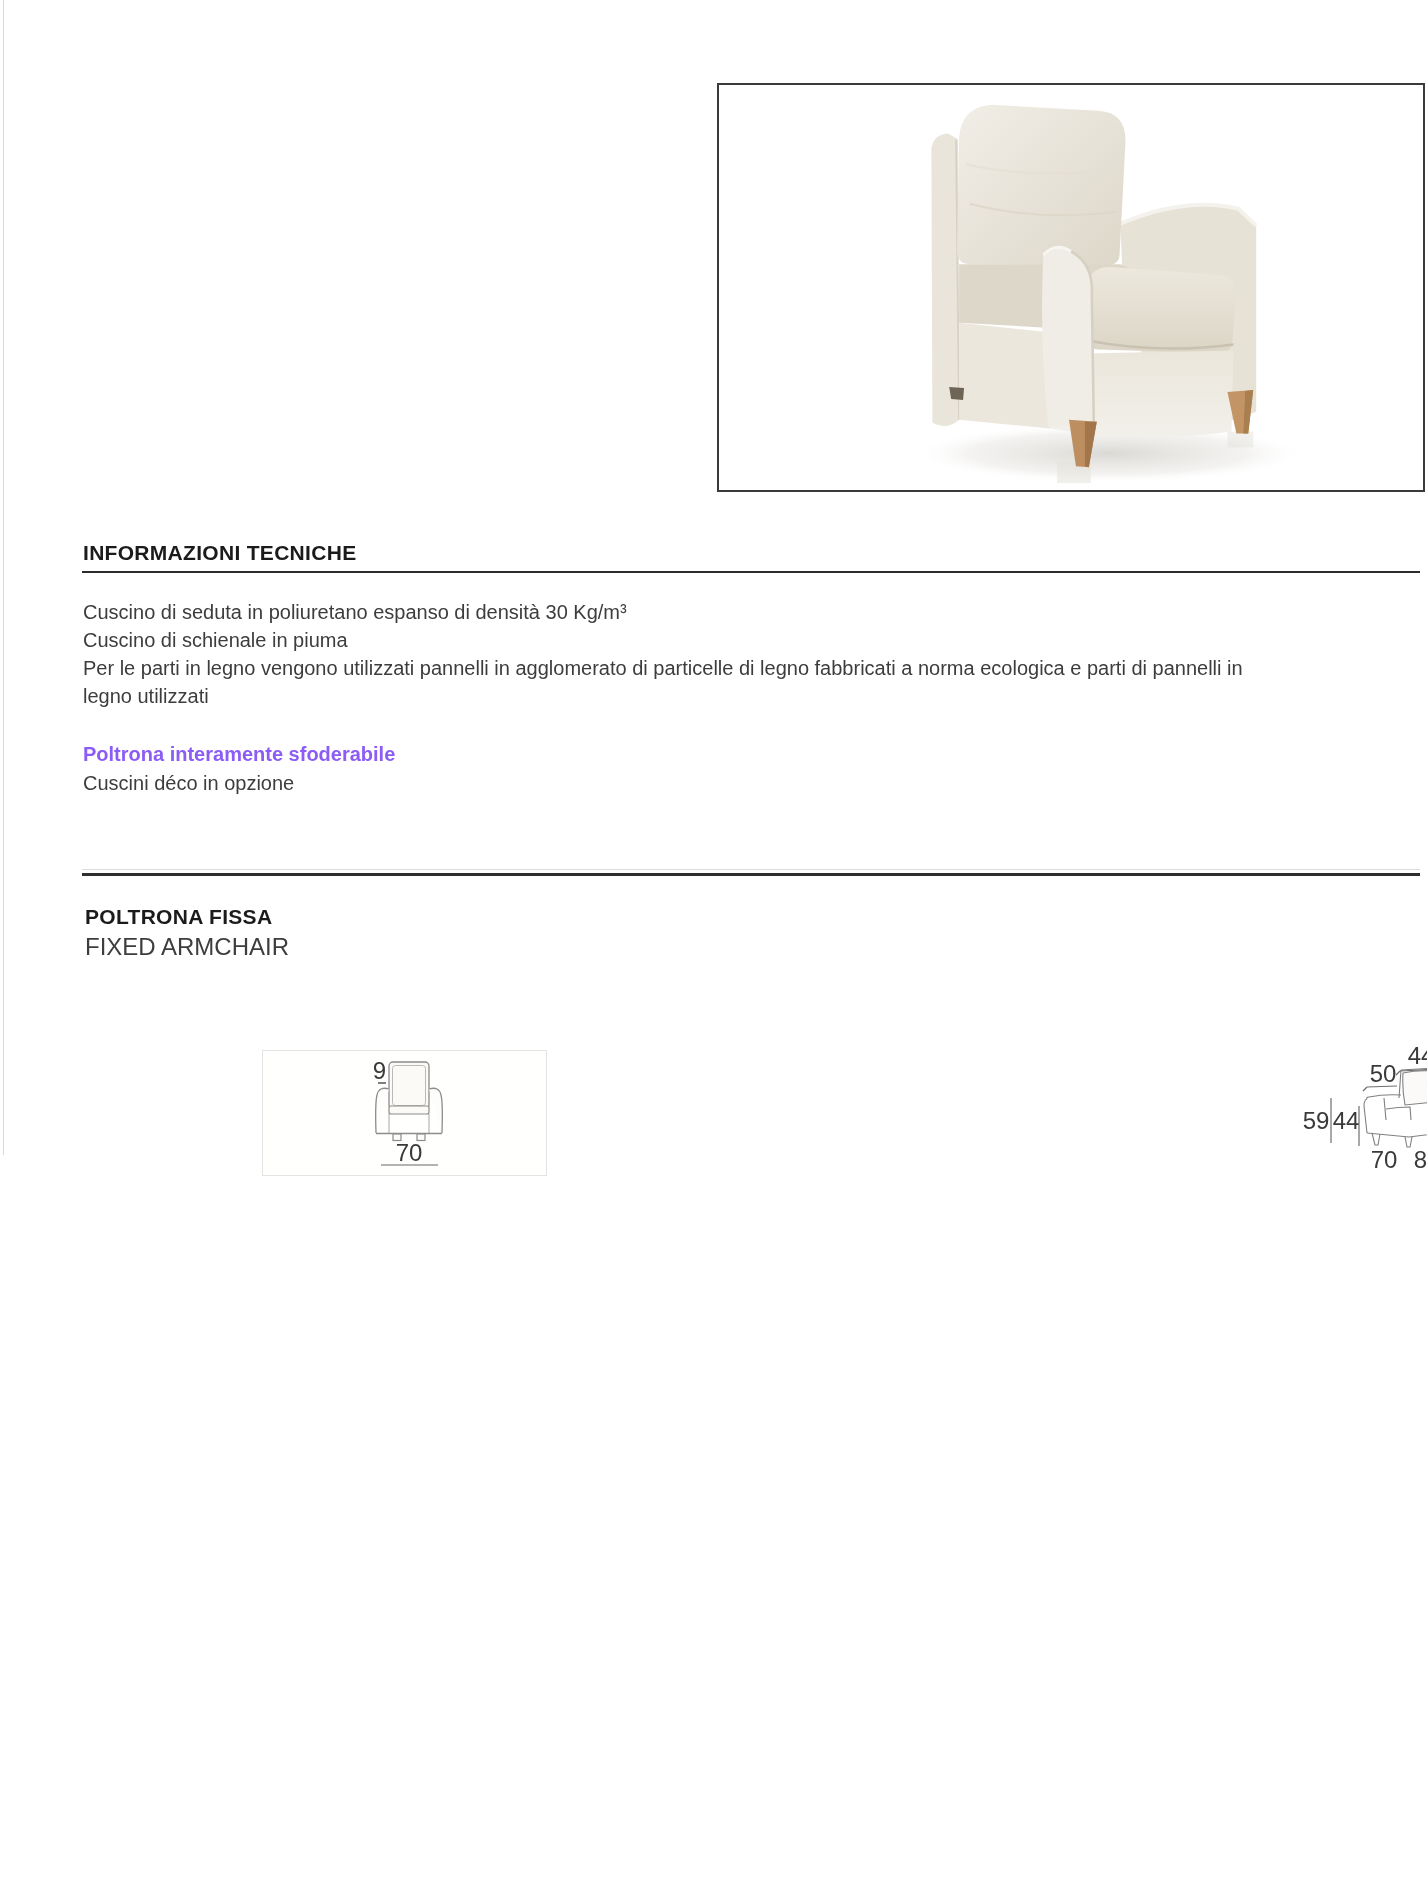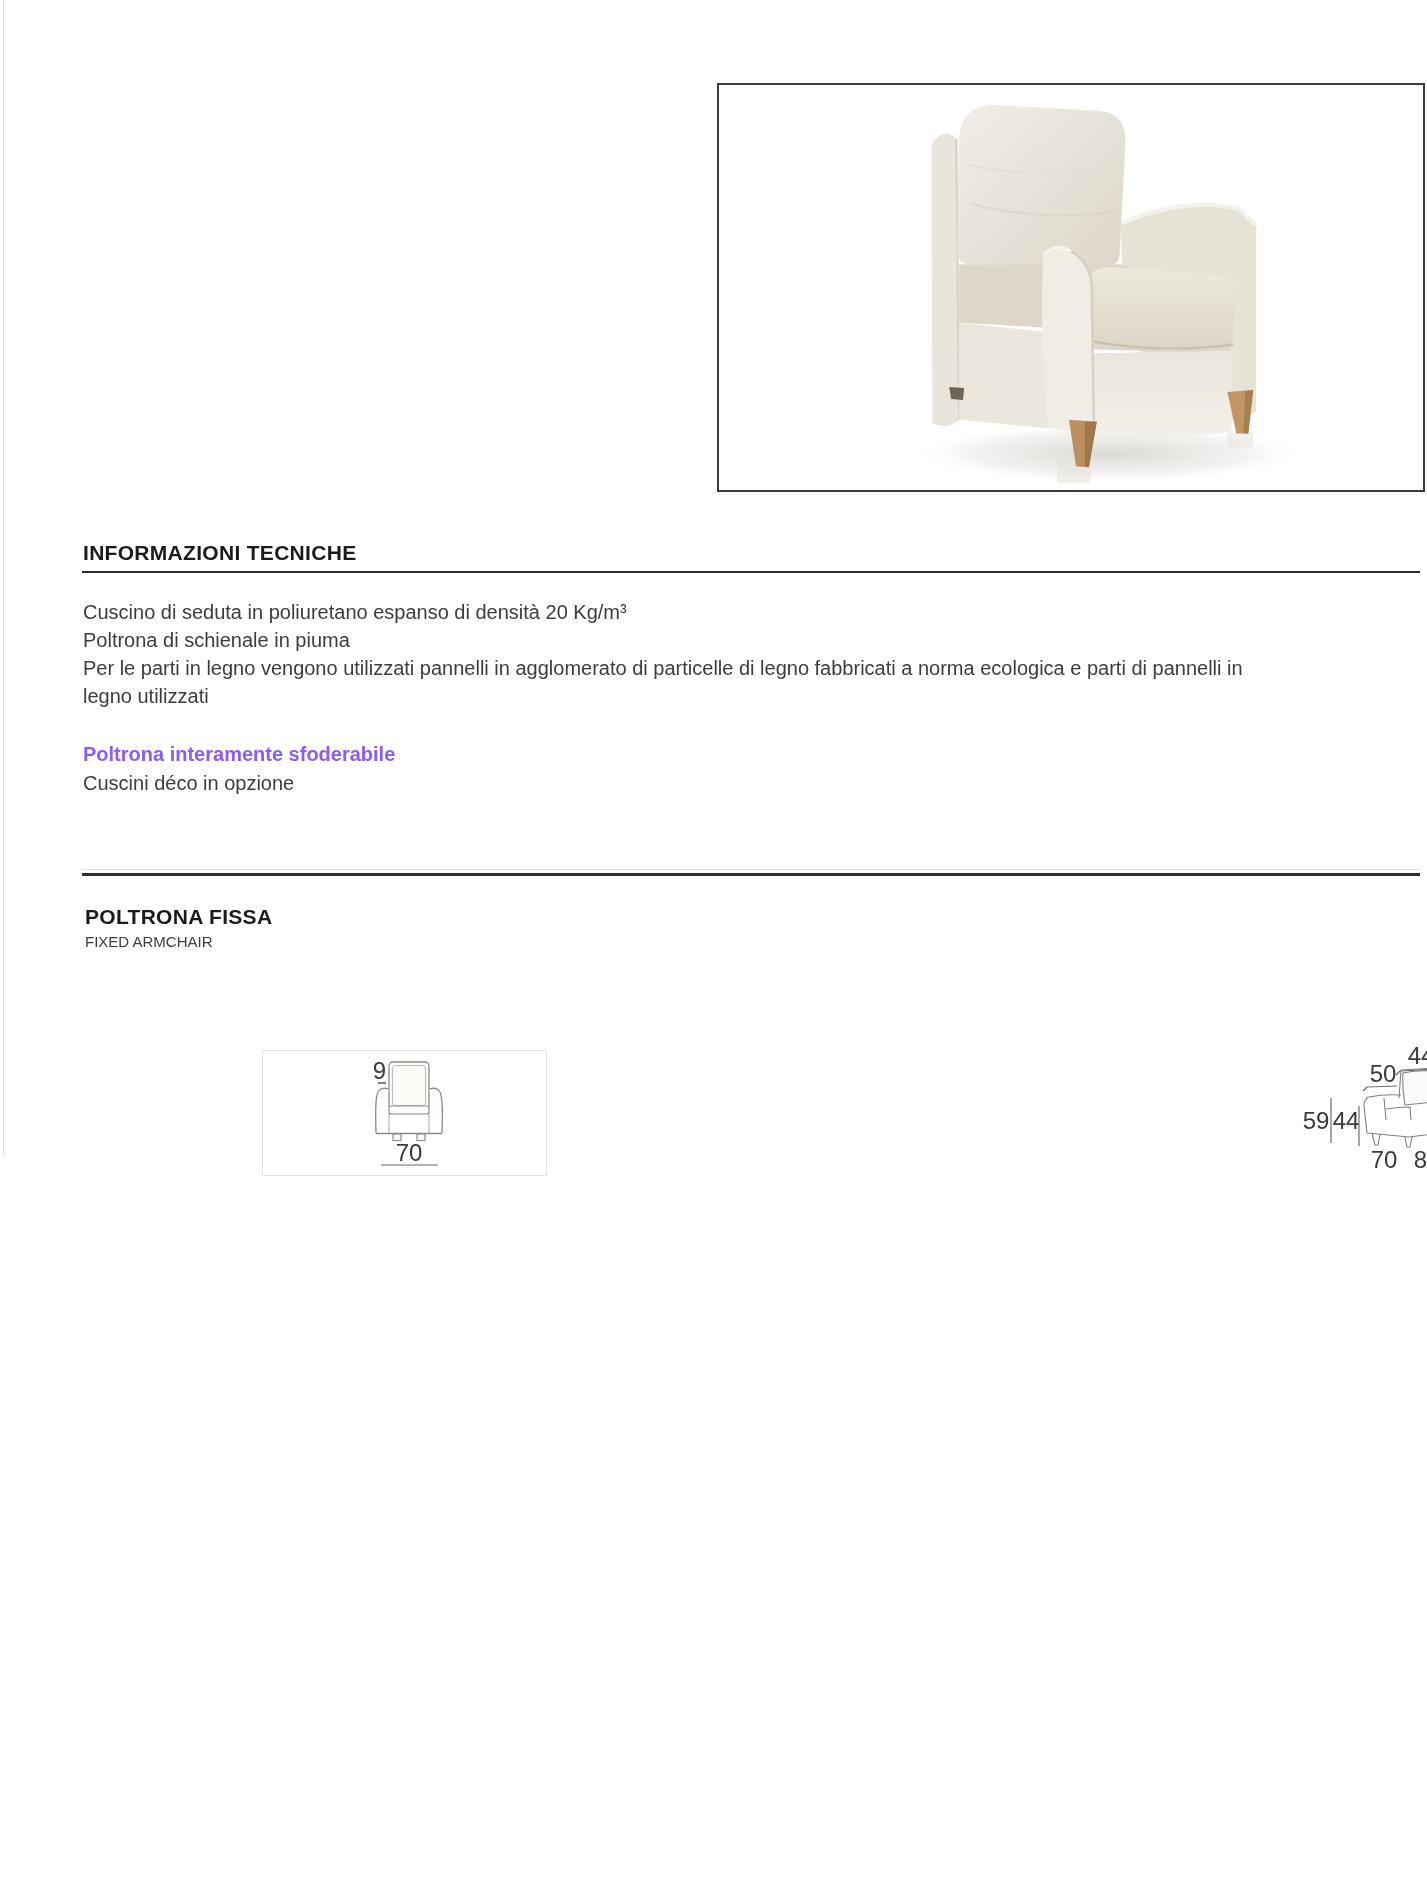--- a/index.html
+++ b/index.html
@@ -42,21 +42,21 @@
   }
   .divider{
     position:absolute;left:82px;top:873px;width:1338px;height:3px;background:#2e2e2e;
   }
   .h-product{
     position:absolute;left:85px;top:905px;
     font-size:21px;font-weight:bold;color:#1b1b1b;letter-spacing:.3px;margin:0;
   }
   .h-product-en{
     position:absolute;left:85px;top:933px;
-    font-size:15px;color:#3d3d3d;
+    font-size:24px;color:#3d3d3d;
   }
   .front-box{
     position:absolute;left:262px;top:1050px;width:283px;height:124px;
     border:1px solid #e3e3e3;box-sizing:content-box;background:#fffffe;
   }
   .front-box svg{display:block;width:283px;height:124px;}
   .side-drawing{
     position:absolute;left:1296px;top:1040px;width:185px;height:135px;
   }
   .side-drawing svg{display:block;width:185px;height:135px;}
@@ -125,22 +125,22 @@
       <path d="M368,340 L380,340 L372,386 L368,385 Z" fill="#a3754a"></path>
       <path d="M512,310 L538,308 L533,352 L521,352 Z" fill="#c39565"></path>
       <path d="M530,309 L538,308 L533,352 L528,352 Z" fill="#a97f50"></path>
     </svg>
   </div>
 
   <h2 class="h-tech">INFORMAZIONI TECNICHE</h2>
   <div class="rule-heading"></div>
 
   <div class="tech-lines">
-    <div>Cuscino di seduta in poliuretano espanso di densità 20 Kg/m³</div>
-    <div>Poltrona di schienale in piuma</div>
+    <div>Cuscino di seduta in poliuretano espanso di densità 30 Kg/m³</div>
+    <div>Cuscino di schienale in piuma</div>
     <div>Per le parti in legno vengono utilizzati pannelli in agglomerato di particelle di legno fabbricati a norma ecologica e parti di pannelli in</div>
     <div>legno utilizzati</div>
   </div>
 
   <div class="tech-notes">
     <div class="bold">Poltrona interamente sfoderabile</div>
     <div>Cuscini déco in opzione</div>
   </div>
 
   <div class="divider-light"></div>

